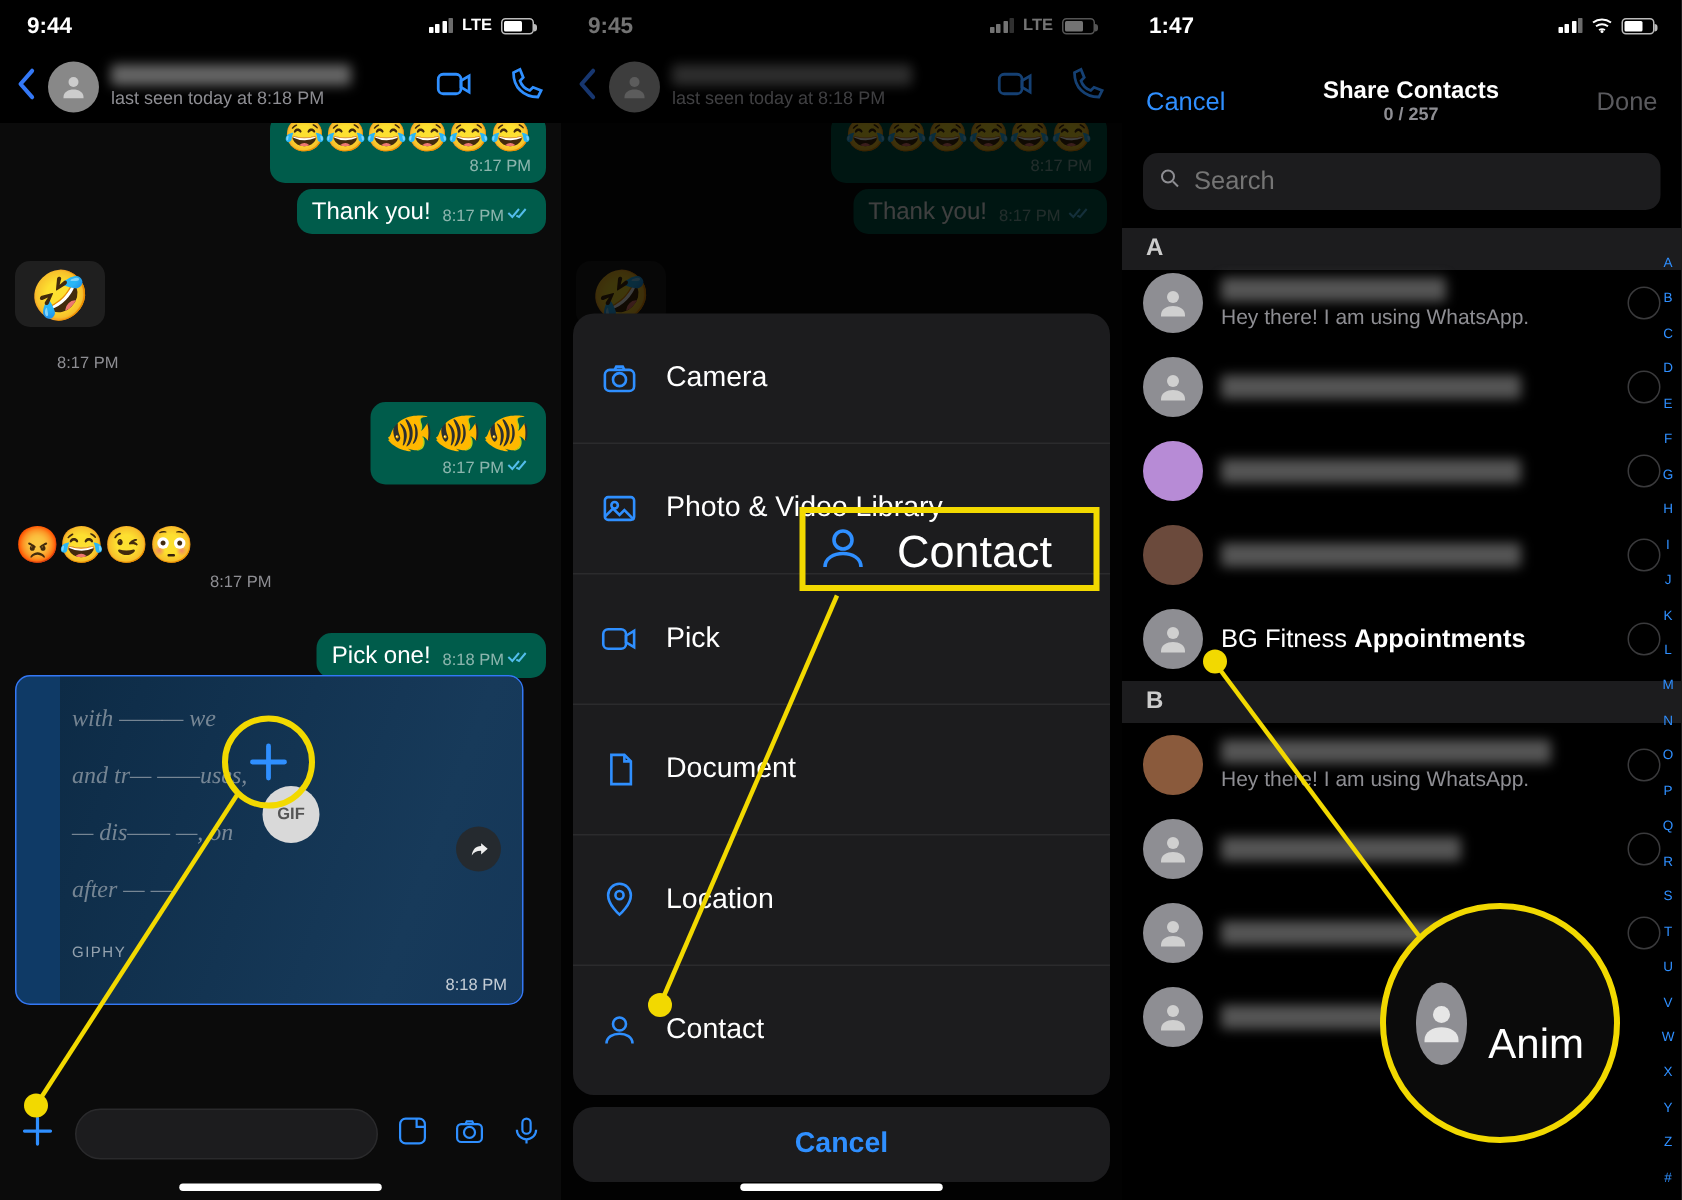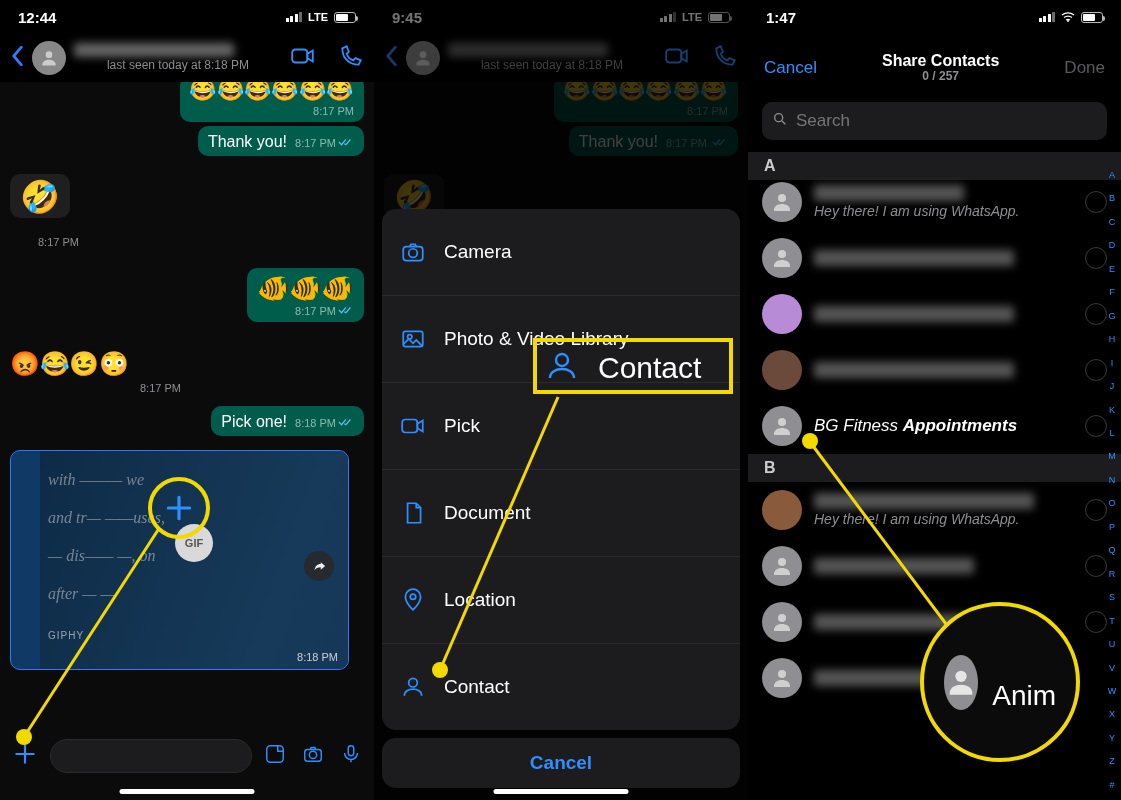--- a/index.html
+++ b/index.html
@@ -21,21 +21,21 @@
   .battery{ width:22px;height:11px;border:1px solid #bbb;border-radius:3px;position:relative;}
   .battery::after{content:'';position:absolute;right:-3px;top:3px;width:2px;height:5px;background:#bbb;border-radius:0 2px 2px 0;}
   .battery i{position:absolute;left:1px;top:1px;bottom:1px;width:60%;background:#fff;border-radius:1px;}
   .wifi{width:14px;height:10px;position:relative;}
   .wifi svg{width:14px;height:10px;}
 
   
   .chathdr{position:absolute; top:34px; left:0; right:0; height:48px; display:flex; align-items:center; gap:8px; padding:0 10px; color:#3478f6; z-index:28;}
   .back svg{width:14px;height:22px;}
   .avatar-sm{width:34px;height:34px;border-radius:50%;background:#888;display:flex;align-items:center;justify-content:center;color:#ccc;}
-  .contact-col{flex:1;display:flex;flex-direction:column;line-height:1.1;text-align:center;}
+  .contact-col{flex:1;display:flex;flex-direction:column;line-height:1.1;}
   .contact-name{color:#ddd;font-size:16px;filter:blur(4px);background:#666;height:14px;width:160px;border-radius:2px;margin-bottom:2px;}
   .contact-sub{color:#8e8e93;font-size:12px;}
   .hdr-act{display:flex;gap:22px;color:#2f8fff;}
   .hdr-act svg{width:26px;height:26px;}
 
   .chatbody{position:absolute;top:82px;left:0;right:0;bottom:0;background:#0b0b0b;overflow:hidden;}
 
   .msg{position:absolute;border-radius:10px;padding:7px 10px 5px 10px;font-size:16px;color:#fff;max-width:78%;}
   .out{background:#005c4b;right:10px;}
   .in{background:#1f1f1f;left:10px;}
@@ -82,21 +82,21 @@
   .p3title{text-align:center;line-height:1.15;}
   .p3title .t{font-size:16px;font-weight:600;}
   .p3title .s{font-size:12px;color:#8e8e93;font-weight:bold;}
   .p3search{position:absolute;top:102px;left:14px;right:14px;height:38px;background:#1c1c1e;border-radius:10px;display:flex;align-items:center;gap:8px;padding:0 10px;color:#8e8e93;z-index:10;}
   .p3search svg{width:16px;height:16px;}
   .p3search input{flex:1;background:transparent;border:none;outline:none;color:#fff;font-size:17px;}
   .p3list{position:absolute;top:152px;left:0;right:0;bottom:0;overflow:hidden;}
   .sechdr{background:#1c1c1e;color:#ccc;font-size:16px;font-weight:600;padding:5px 16px;}
   .crow{display:flex;align-items:center;gap:12px;padding:8px 14px;}
   .cavatar{width:40px;height:40px;border-radius:50%;background:#8e8e93;display:flex;align-items:center;justify-content:center;color:#d0d0d0;}
-  .cbody{flex:1;display:flex;flex-direction:column;gap:2px;font-style:italic;}
+  .cbody{flex:1;display:flex;flex-direction:column;gap:2px;}
   .cname{color:#fff;font-size:17px;}
   .cname.blur{filter:blur(4px);background:#555;height:16px;border-radius:2px;}
   .cstatus{color:#8e8e93;font-size:14px;}
   .radio{width:22px;height:22px;border:1.5px solid #3a3a3c;border-radius:50%;}
   .indexbar{position:absolute;right:2px;top:170px;bottom:10px;width:14px;display:flex;flex-direction:column;justify-content:space-between;color:#2f8fff;font-size:9px;text-align:center;z-index:12;}
 
   
   .callout-circle{position:absolute;border:4px solid #f2d900;border-radius:50%;z-index:100;pointer-events:none;}
   .callout-box{position:absolute;border:4px solid #f2d900;z-index:100;pointer-events:none;}
   .ydot{position:absolute;width:16px;height:16px;border-radius:50%;background:#f2d900;z-index:102;pointer-events:none;}
@@ -113,21 +113,21 @@
   .bigcontact .ic svg{width:36px;height:36px;}
   .bigcontact .lbl{font-size:30px;}
 </style>
 </head>
 <body>
 
 <div class="stage">
 
   <div class="panel panel1">
     <div class="status">
-      <span class="time">12:44</span>
+      <span class="time">9:44</span>
       <span class="icons">
         <span class="bars">
             <span></span>
             <span></span>
             <span></span>
             <span></span>
           </span>
         <span>LTE</span>
         <span class="battery">
             <i></i>
@@ -190,21 +190,21 @@
                 <path d="M1 5l3 3 5-6M7 7l2 1 5-6" fill="none" stroke="currentColor" stroke-width="1.5"></path>
               </svg>
             </span></span>
       </div>
 
       <div style="position:absolute;left:10px;top:270px">
         <div class="emoji-row" style="font-size:24px">😡😂😉😳</div>
       </div>
       <div class="meta-below" style="left:140px;top:300px">8:17 PM</div>
 
-      <div class="msg out" style="top:324px;">
+      <div class="msg out" style="top:340px;">
         <span>Pick one!</span>
         <span class="ts"><span>8:18 PM</span><span class="ticks">
               <svg viewBox="0 0 18 10">
                 <path d="M1 5l3 3 5-6M7 7l2 1 5-6" fill="none" stroke="currentColor" stroke-width="1.5"></path>
               </svg>
             </span></span>
       </div>
 
       <div class="gifwrap" style="top:368px;height:220px;padding-left:29px;">
         <div class="gifbg">

